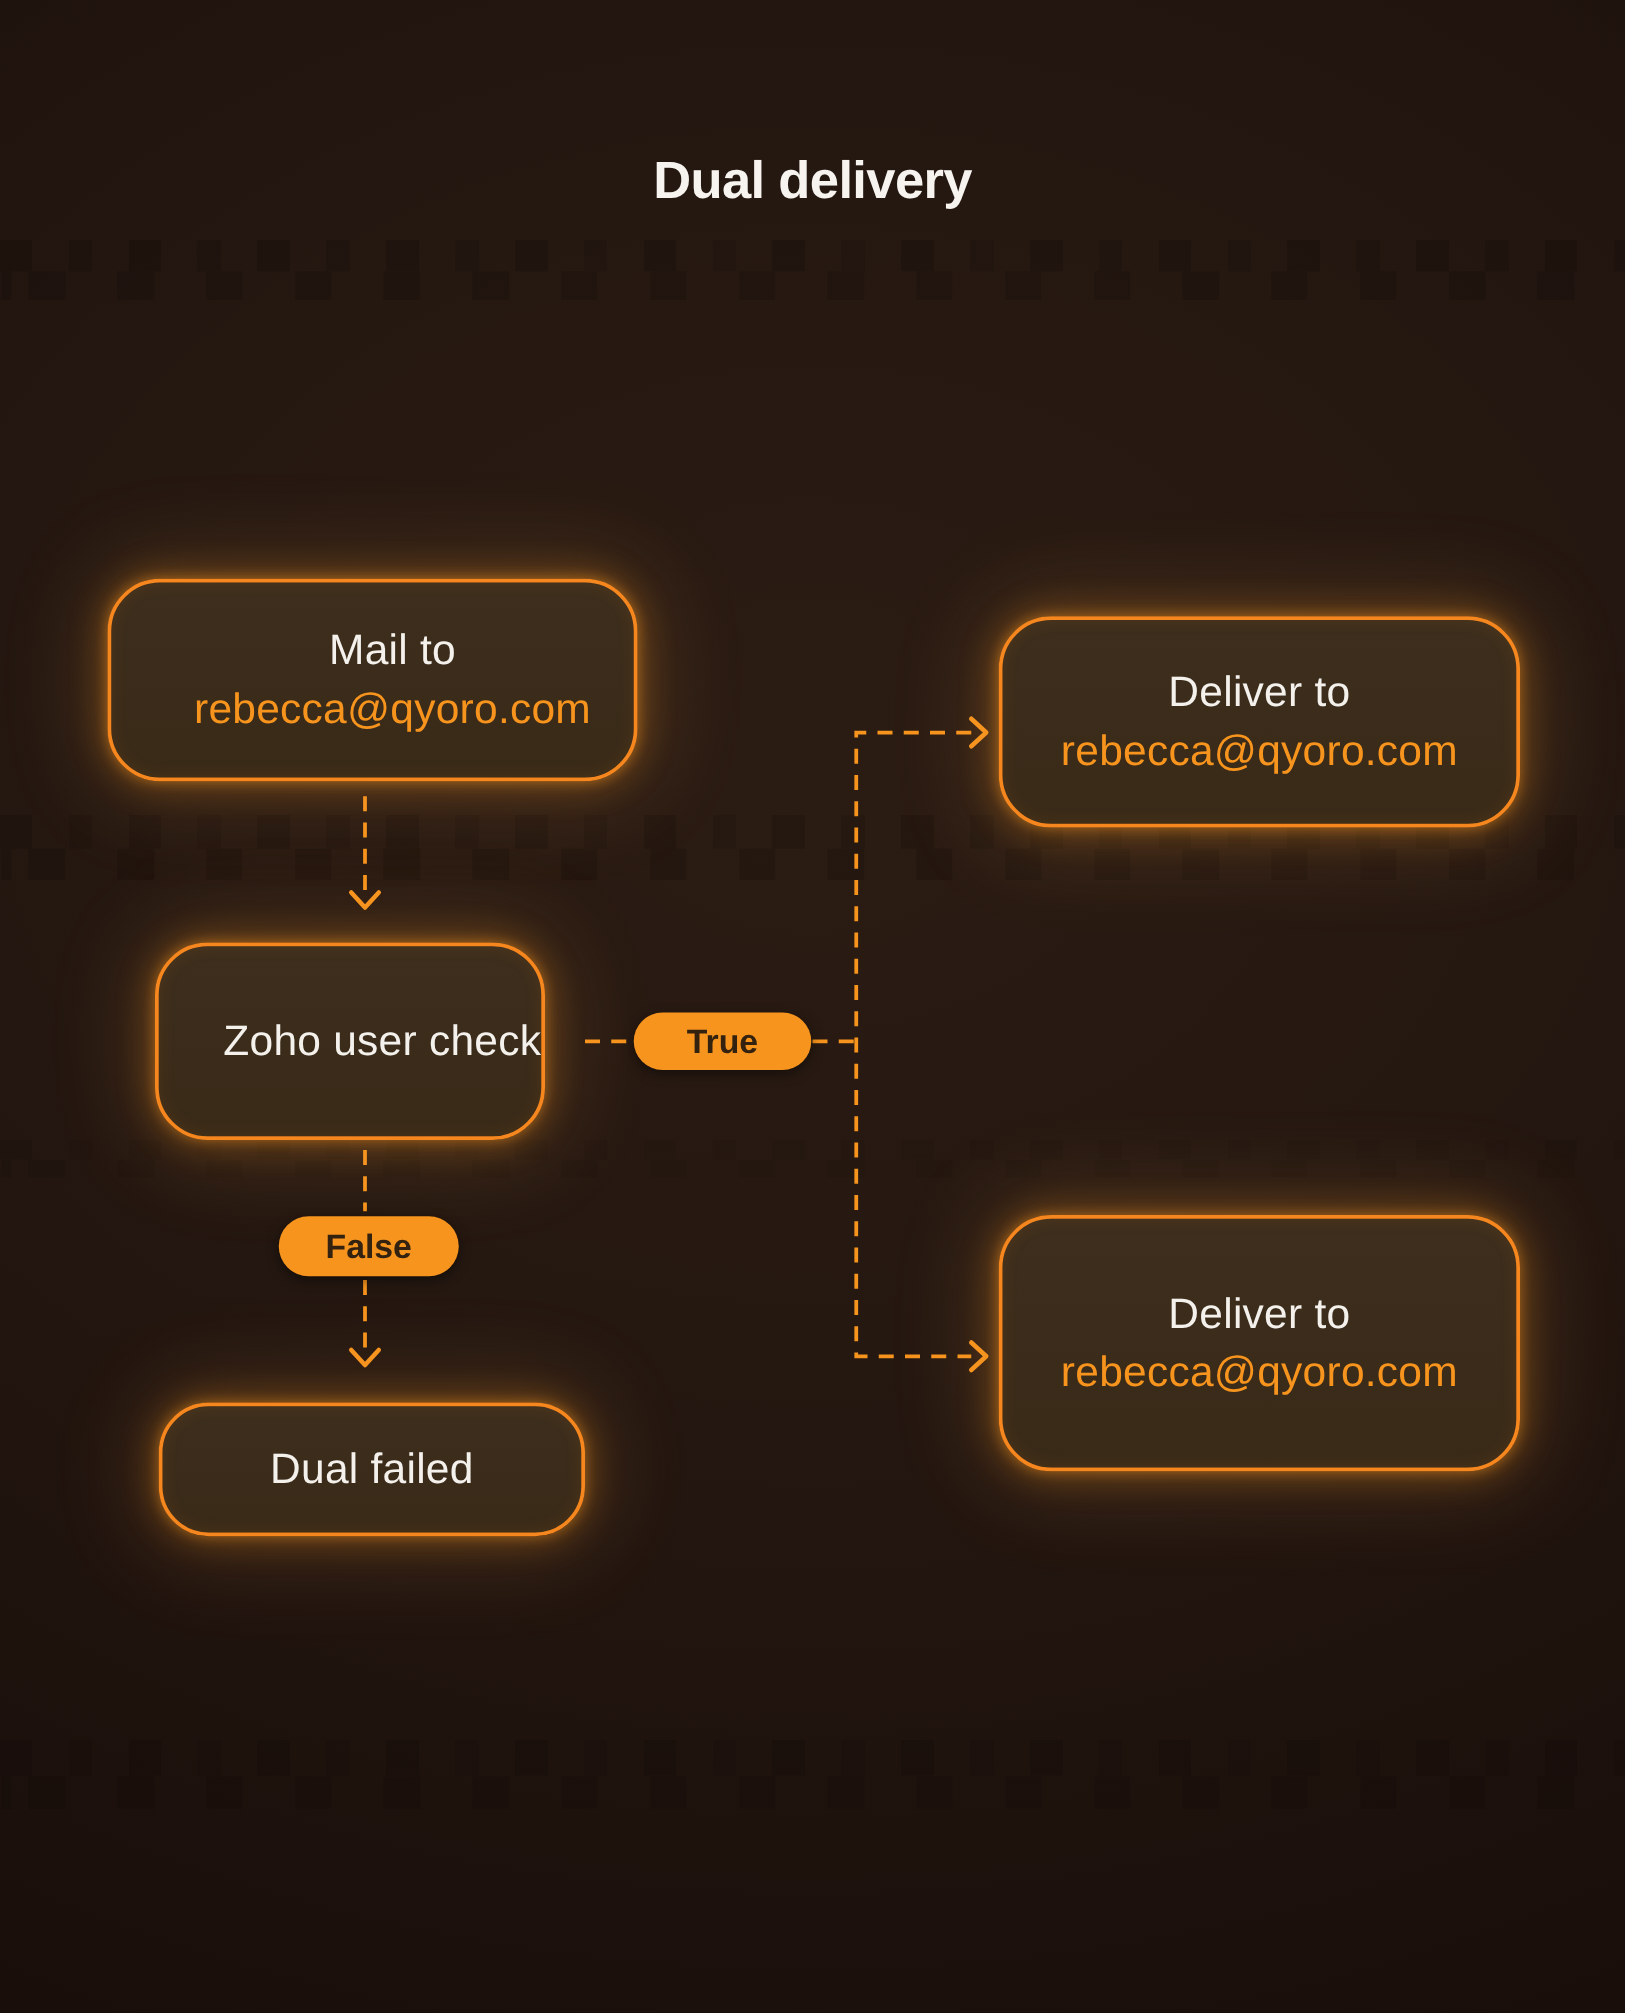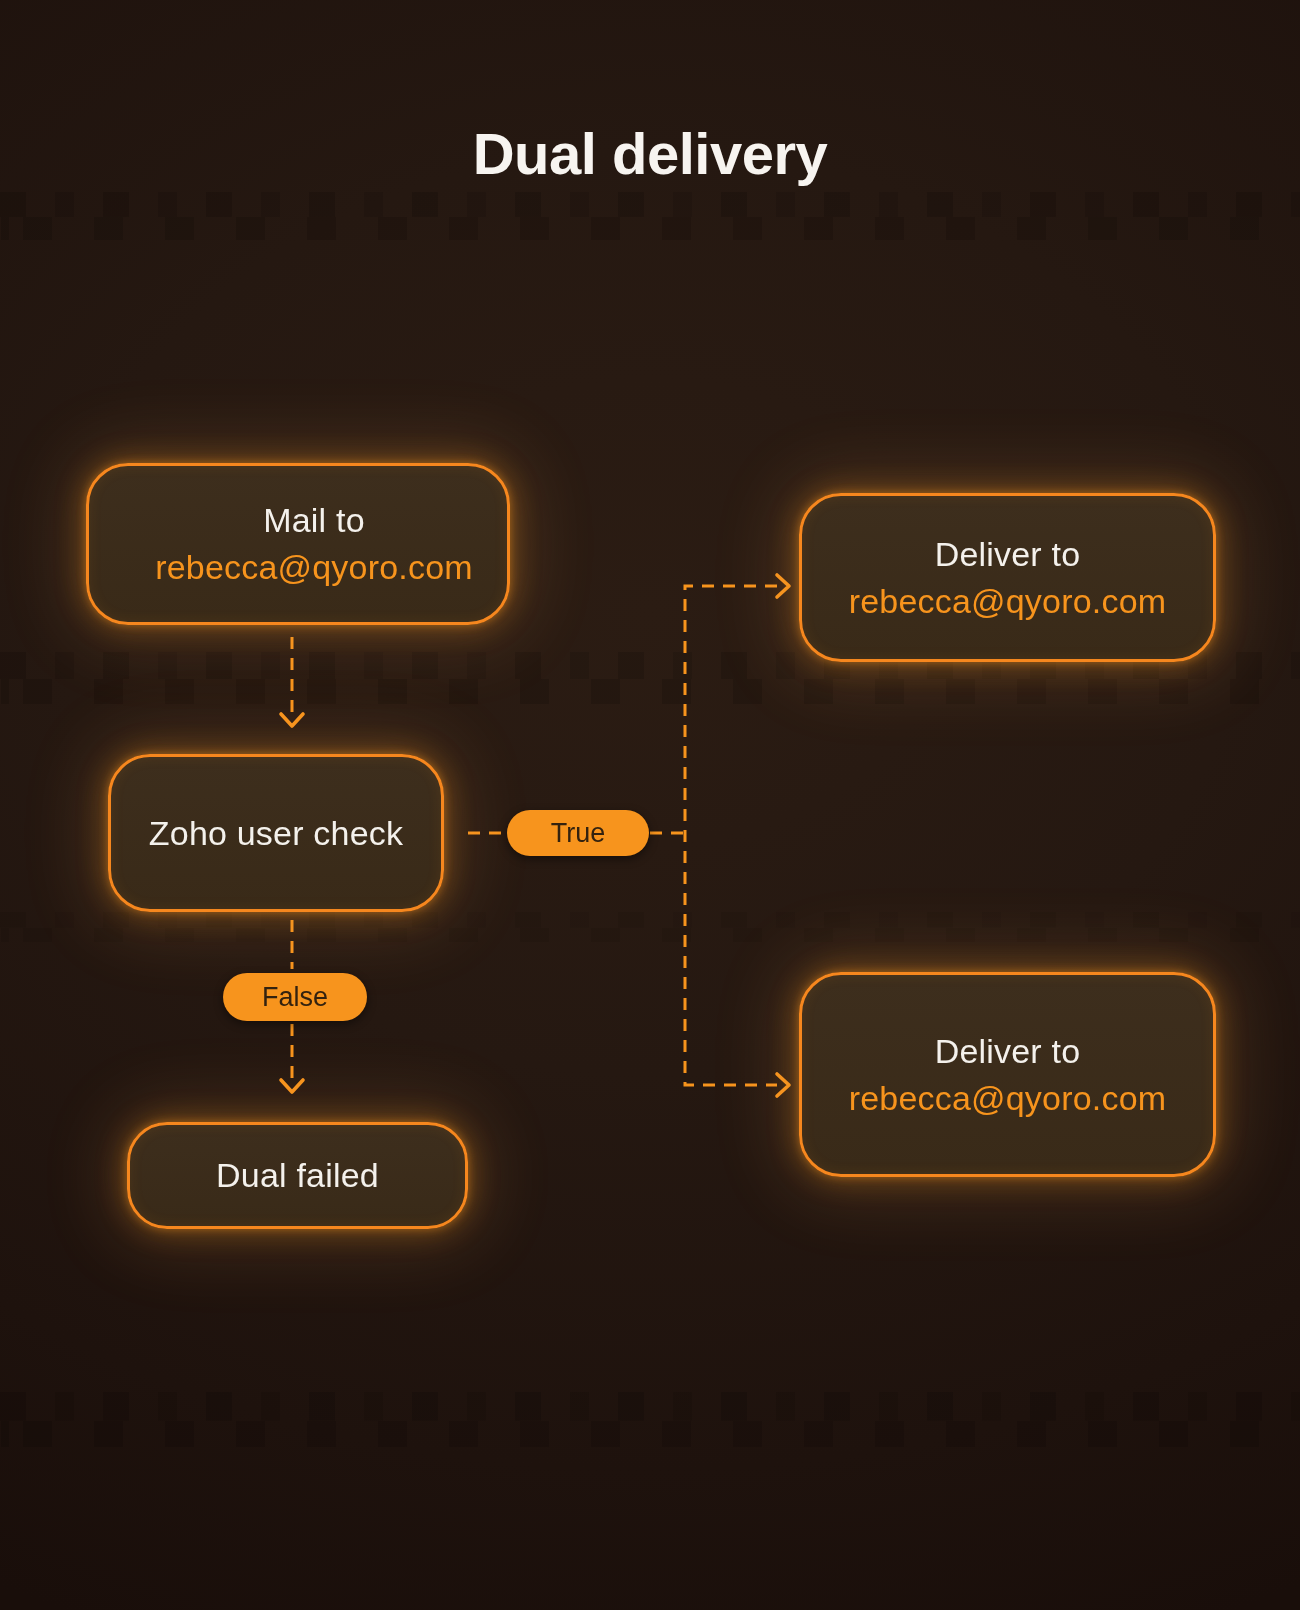--- a/index.html
+++ b/index.html
@@ -30,21 +30,21 @@
     background-repeat: repeat-x;
     opacity: .28;
   }
   .title {
     position: absolute;
     left: 0;
     right: 0;
     top: 120px;
     margin: 0;
     text-align: center;
-    font-size: 58px;
+    font-size: 42px;
     font-weight: 700;
     letter-spacing: -0.5px;
     color: #f7f4f0;
   }
   .connectors {
     position: absolute;
     left: 0;
     top: 0;
     width: 1300px;
     height: 1610px;
@@ -90,21 +90,21 @@
   .node .orange { color: #f7941d; }
   .pill {
     position: absolute;
     box-sizing: border-box;
     background: #f7941d;
     border-radius: 24px;
     display: flex;
     align-items: center;
     justify-content: center;
     font-size: 27px;
-    font-weight: 400;
+    font-weight: 700;
     color: #33220f;
     box-shadow: 0 3px 10px rgba(0,0,0,.45);
   }
 </style>
 </head>
 <body>
 
 <div class="stage">
 
   <div class="texture-band" style="top:192px;height:48px;"></div>
@@ -129,21 +129,21 @@
     <path class="dash" d="M292 920 L292 969"></path>
     <path class="dash" d="M292 1024 L292 1080"></path>
     <polyline class="chev" points="281,1080 292,1092 303,1080"></polyline>
   </svg>
 
   <div class="node" style="left:86px;top:463px;width:424px;height:162px;padding-left:32px;">
     <span class="ln white">Mail to</span>
     <span class="ln orange">rebecca@qyoro.com</span>
   </div>
 
-  <div class="node" style="left:108px;top:754px;width:336px;height:158px;">
+  <div class="node" style="left:124px;top:754px;width:312px;height:158px;align-items:flex-end;">
     <span class="ln white">Zoho user check</span>
   </div>
 
   <div class="pill" style="left:507px;top:810px;width:142px;height:46px;">
     <span>True</span>
   </div>
 
   <div class="pill" style="left:223px;top:973px;width:144px;height:48px;">
     <span>False</span>
   </div>

